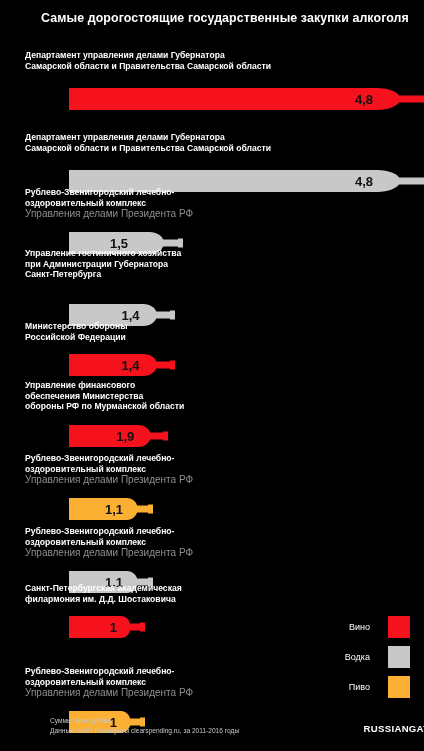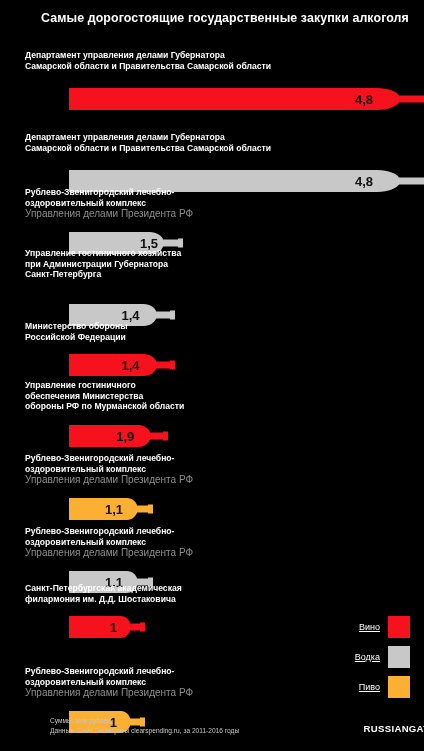--- a/index.html
+++ b/index.html
@@ -105,23 +105,22 @@
   }
   .legend-item {
     display: flex;
     align-items: center;
     justify-content: flex-end;
     height: 30px;
   }
   .legend-label {
     font-size: 9px;
     color: #ffffff;
-    margin-right: 8px;
-    white-space: nowrap;
-    text-decoration: underline;
+    margin-right: 18px;
+    white-space: nowrap;
   }
   .legend-swatch {
     width: 22px;
     height: 22px;
     flex: 0 0 22px;
   }
 
   
   .footer {
     position: absolute;
@@ -187,21 +186,21 @@
     <div class="row" style="top: 151px;">
       <div class="row-labels">
         <div class="label-line">Рублево-Звенигородский лечебно-</div>
         <div class="label-line">оздоровительный комплекс</div>
         <div class="label-sub">Управления делами Президента РФ</div>
       </div>
       <div class="bottle-wrap" style="top: 45px; width: 114px;">
         <svg viewBox="0 0 114 22" preserveAspectRatio="none">
           <path d="M0,0 L80.5,0 C88.024,0 92.81200000000001,4.07 94.18,7.4 L109,7.4 L109,6.5 L114,6.5 L114,15.5 L109,15.5 L109,14.600000000000001 L94.18,14.600000000000001 C92.81200000000001,17.93 88.024,22 80.5,22 L0,22 Z" fill="#c8c8c8"></path>
         </svg>
-        <div class="bottle-value" style="left: 53px; width: 36px; justify-content: flex-end;">1,5</div>
+        <div class="bottle-value" style="left: 23px; width: 36px; justify-content: flex-end;">1,5</div>
       </div>
     </div>
     <div class="row" style="top: 212px;">
       <div class="row-labels">
         <div class="label-line">Управление гостиничного хозяйства</div>
         <div class="label-line">при Администрации Губернатора</div>
         <div class="label-line">Санкт-Петербурга</div>
       </div>
       <div class="bottle-wrap" style="top: 56px; width: 106px;">
         <svg viewBox="0 0 106 22" preserveAspectRatio="none">
@@ -217,21 +216,21 @@
       </div>
       <div class="bottle-wrap" style="top: 33px; width: 106px;">
         <svg viewBox="0 0 106 22" preserveAspectRatio="none">
           <path d="M0,0 L74.5,0 C81.496,0 85.948,4.07 87.22,7.4 L101,7.4 L101,6.5 L106,6.5 L106,15.5 L101,15.5 L101,14.600000000000001 L87.22,14.600000000000001 C85.948,17.93 81.496,22 74.5,22 L0,22 Z" fill="#f5121d"></path>
         </svg>
         <div class="bottle-value" style="left: 34.5px; width: 36px; justify-content: flex-end;">1,4</div>
       </div>
     </div>
     <div class="row" style="top: 344px;">
       <div class="row-labels">
-        <div class="label-line">Управление гостиничного</div>
+        <div class="label-line">Управление финансового</div>
         <div class="label-line">обеспечения Министерства</div>
         <div class="label-line">обороны РФ по Мурманской области</div>
       </div>
       <div class="bottle-wrap" style="top: 45px; width: 99px;">
         <svg viewBox="0 0 99 22" preserveAspectRatio="none">
           <path d="M0,0 L69.25,0 C75.784,0 79.942,4.07 81.13,7.4 L94,7.4 L94,6.5 L99,6.5 L99,15.5 L94,15.5 L94,14.600000000000001 L81.13,14.600000000000001 C79.942,17.93 75.784,22 69.25,22 L0,22 Z" fill="#f5121d"></path>
         </svg>
         <div class="bottle-value" style="left: 29.25px; width: 36px; justify-content: flex-end;">1,9</div>
       </div>
     </div>

